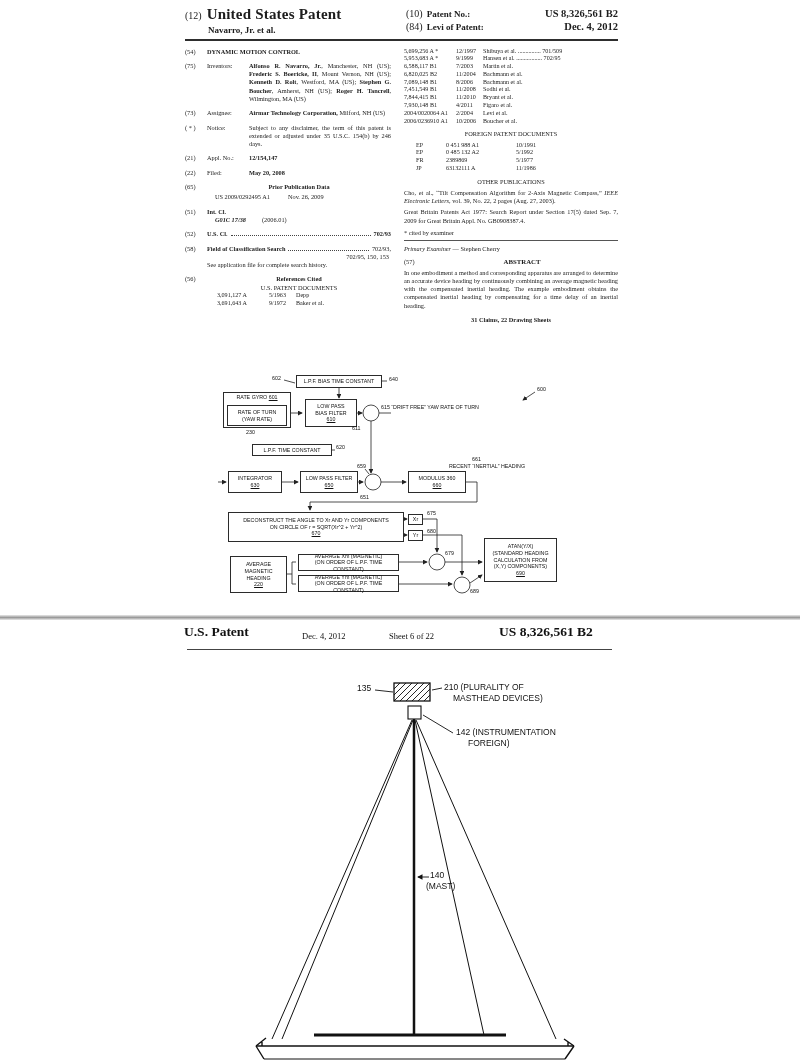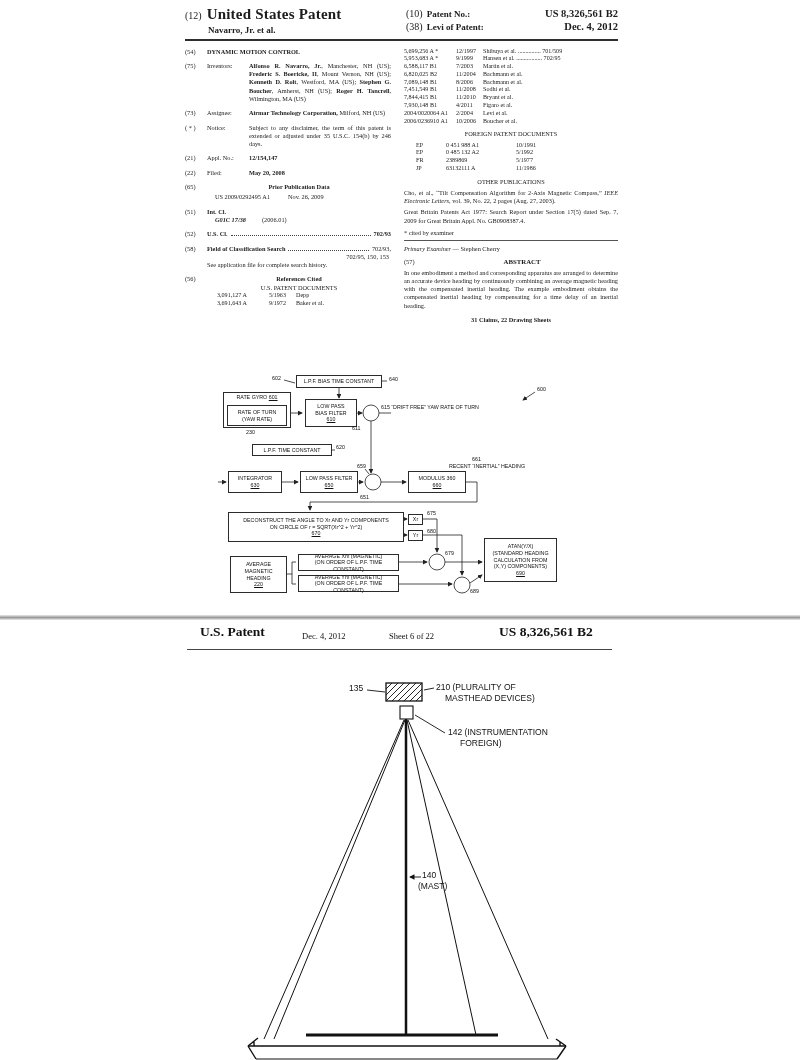--- a/index.html
+++ b/index.html
@@ -55,21 +55,21 @@
 .dbt{white-space:pre-line;display:block}
 .dbn{display:block;text-decoration:underline}
 .uln{text-decoration:underline}
 .rgouter{align-items:flex-start;background:#fff}
 .dl{position:absolute;font-family:"Liberation Sans",sans-serif;font-size:5.3px;color:#111;white-space:nowrap}
 .pgbrk{position:absolute;left:0;top:615px;width:800px;height:5px;background:linear-gradient(to bottom,#e9e9e9,#9a9a9a,#e9e9e9)}
 .p2h{position:absolute;color:#111}
 .p2t{font-size:13.5px;font-weight:bold}
 .p2s{font-size:8.5px}
 .p2rule{position:absolute;left:187px;top:649px;width:425px;height:1px;background:#444}
-.boat{position:absolute;left:8px;top:655px;width:728px;height:405px}
+.boat{position:absolute;left:16px;top:655px;width:728px;height:405px}
 .boatsvg{position:absolute;left:0;top:0}
 .bl{position:absolute;font-family:"Liberation Sans",sans-serif;font-size:8.5px;color:#111;white-space:nowrap}
 </style>
 </head>
 <body>
 
 <div class="p1">
   <div class="hdr">
     <div class="hdr-l">
       <div class="titlerow">
@@ -78,21 +78,21 @@
       </div>
       <div class="party">Navarro, Jr. et al.</div>
     </div>
     <div class="hdr-r">
       <div class="hrrow">
         <span class="knum">(10)</span>
         <span class="hlbl">Patent No.:</span>
         <span class="hval">US 8,326,561 B2</span>
       </div>
       <div class="hrrow">
-        <span class="knum">(38)</span>
+        <span class="knum">(84)</span>
         <span class="hlbl">Levi of Patent:</span>
         <span class="hval">Dec. 4, 2012</span>
       </div>
     </div>
   </div>
   <div class="rule"></div>
 
   <div class="cols">
 
     <div class="colL">
@@ -408,21 +408,21 @@
   <div class="dl" style="left:472px;top:84px">661</div>
   <div class="dl" style="left:449px;top:91px">RECENT “INERTIAL” HEADING</div>
   <div class="dl" style="left:427px;top:138px">675</div>
   <div class="dl" style="left:427px;top:156px">680</div>
   <div class="dl" style="left:445px;top:178px">679</div>
   <div class="dl" style="left:470px;top:216px">689</div>
 </div>
 
 <div class="pgbrk"></div>
 
-<div class="p2h p2t" style="left:200px;top:624px">U.S. Patent</div>
+<div class="p2h p2t" style="left:184px;top:624px">U.S. Patent</div>
 <div class="p2h p2s" style="left:302px;top:631px">Dec. 4, 2012</div>
 <div class="p2h p2s" style="left:389px;top:631px">Sheet 6 of 22</div>
 <div class="p2h p2t" style="left:499px;top:624px">US 8,326,561 B2</div>
 <div class="p2rule"></div>
 
 <div class="boat">
   <svg class="boatsvg" width="800" height="405" viewBox="0 0 800 405">
     <defs>
       <marker id="ah2" markerWidth="7" markerHeight="7" refX="5" refY="3" orient="auto">
           <path d="M0,0L6,3L0,6Z" fill="#111"></path>

